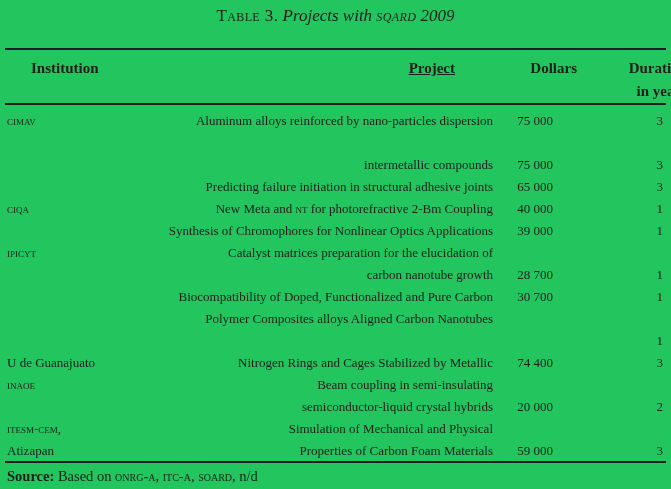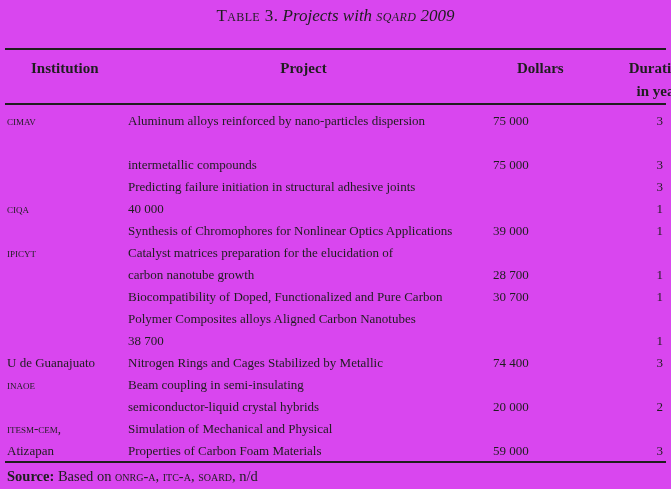--- a/index.html
+++ b/index.html
@@ -1,42 +1,42 @@
 <!DOCTYPE html>
 <html><head>
 <meta charset="utf-8">
 <style>
   html,body { margin:0; padding:0; background:#e8e8e8; }
   .page {
     position:relative; width:671px; height:489px;
-    background:#d946ef; color:#1e1e1e;
+    background:#22c55e; color:#1e1e1e;
     font-family:"Liberation Serif", serif;
     overflow:hidden;
   }
   .sc { font-variant:small-caps; }
   .title {
     position:absolute; top:6px; left:0; width:100%;
     text-align:center; font-size:17px; white-space:nowrap;
   }
   .title .caps { font-variant:small-caps; letter-spacing:.4px; }
   .title .ital { font-style:italic; }
   .rule { position:absolute; left:5px; width:661px; background:#1e1e1e; }
   .rule-top { top:48px; height:2px; }
   .rule-head { top:103px; height:2px; }
   .rule-bottom { top:461px; height:2px; }
   .cols { display:flex; box-sizing:border-box; }
   .col-inst   { width:128px; padding-left:7px;  box-sizing:border-box; white-space:nowrap; }
-  .col-proj   { width:365px; box-sizing:border-box; white-space:nowrap; }
-  .col-dollar { width:60px;  text-align:left; box-sizing:border-box; white-space:nowrap; }
+  .col-proj   { width:365px; box-sizing:border-box; white-space:nowrap;text-align:right; }
+  .col-dollar { width:60px;  text-align:right; box-sizing:border-box; white-space:nowrap; }
   .col-dur    { flex:1; text-align:right; padding-left:45px; box-sizing:border-box; white-space:nowrap; }
   .thead {
     position:absolute; top:57px; left:0; width:663px;
     font-weight:bold; font-size:15px; line-height:23px;margin-left:24px;
   }
-  .thead .col-proj { text-align:center; padding-right:62px; }
+  .thead .col-proj { text-align:right; padding-right:62px;text-decoration:underline; }
   .tbody {
     position:absolute; top:110px; left:0; width:663px;
     font-size:13px;
   }
   .row { height:22px; line-height:22px; }
   .source {
     position:absolute; top:468px; left:7px;
     font-size:14.5px; white-space:nowrap;text-align:right;
   }
   .source .lbl { font-weight:bold; }
@@ -78,24 +78,26 @@
       </div>
       <div class="row cols">
         <div class="col-inst"></div>
         <div class="col-proj"><span>intermetallic compounds</span></div>
         <div class="col-dollar">75 000</div>
         <div class="col-dur">3</div>
       </div>
       <div class="row cols">
         <div class="col-inst"></div>
         <div class="col-proj"><span>Predicting failure initiation in structural adhesive joints</span></div>
+        <div class="col-dollar">65 000</div>
         <div class="col-dur">3</div>
       </div>
       <div class="row cols">
         <div class="col-inst"><span class="sc">ciqa</span></div>
+        <div class="col-proj"><span>New Meta and </span><span class="sc">nt</span><span> for photorefractive 2-Bm Coupling</span></div>
         <div class="col-dollar">40 000</div>
         <div class="col-dur">1</div>
       </div>
       <div class="row cols">
         <div class="col-inst"></div>
         <div class="col-proj"><span>Synthesis of Chromophores for Nonlinear Optics Applications</span></div>
         <div class="col-dollar">39 000</div>
         <div class="col-dur">1</div>
       </div>
       <div class="row cols">
@@ -117,21 +119,20 @@
         <div class="col-dur">1</div>
       </div>
       <div class="row cols">
         <div class="col-inst"></div>
         <div class="col-proj"><span>Polymer Composites alloys Aligned Carbon Nanotubes</span></div>
         <div class="col-dollar"></div>
         <div class="col-dur"></div>
       </div>
       <div class="row cols">
         <div class="col-inst"></div>
-        <div class="col-dollar">38 700</div>
         <div class="col-dur">1</div>
       </div>
       <div class="row cols">
         <div class="col-inst"><span>U de Guanajuato</span></div>
         <div class="col-proj"><span>Nitrogen Rings and Cages Stabilized by Metallic</span></div>
         <div class="col-dollar">74 400</div>
         <div class="col-dur">3</div>
       </div>
       <div class="row cols">
         <div class="col-inst"><span class="sc">inaoe</span></div>

